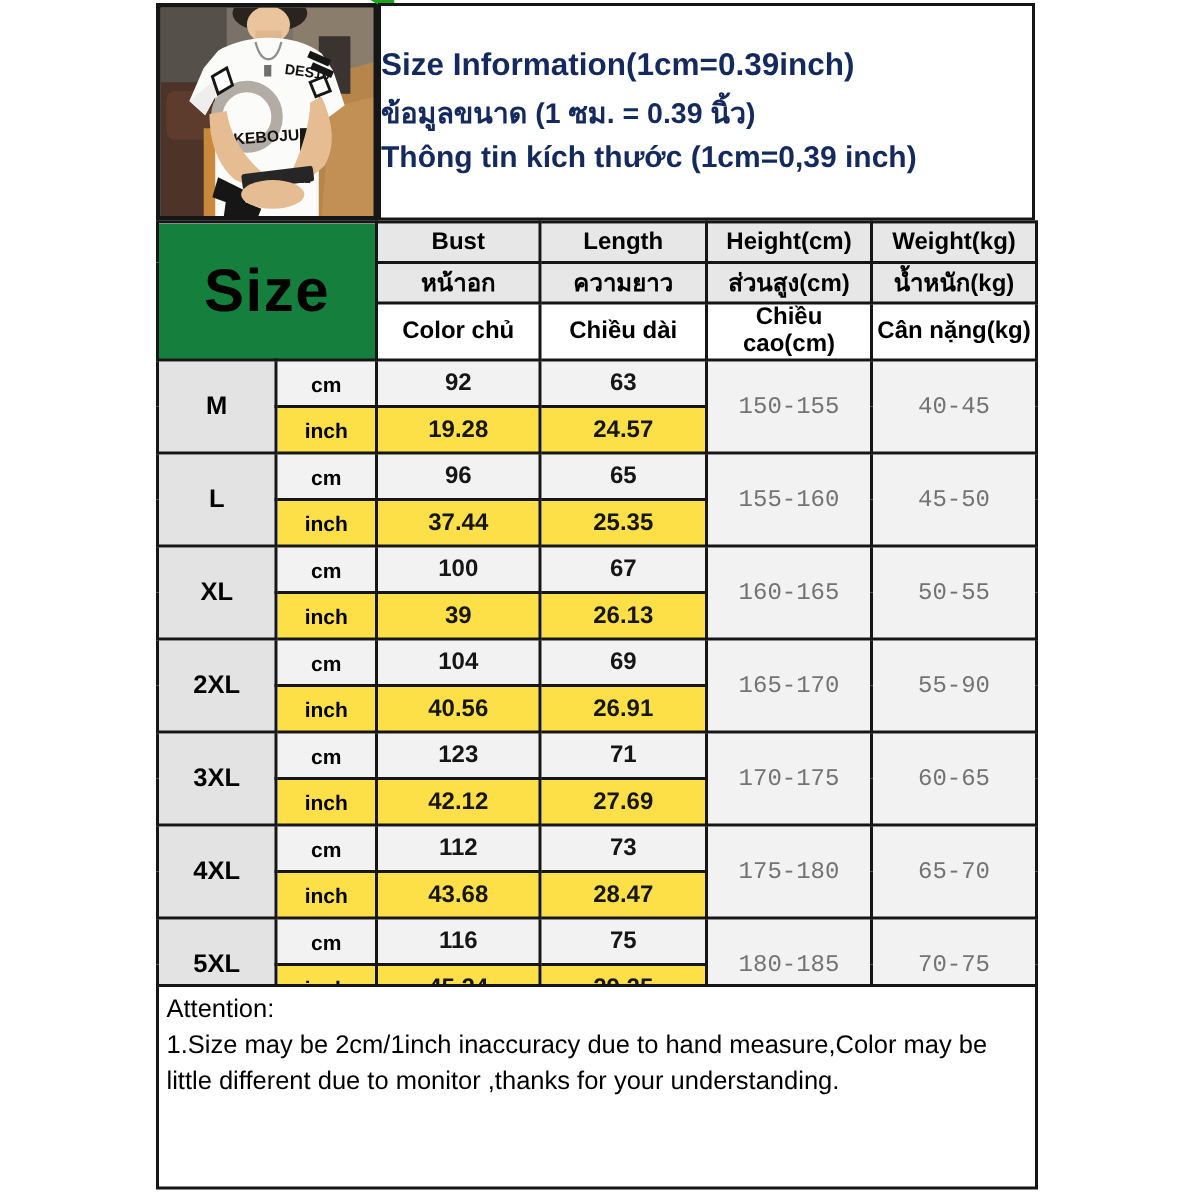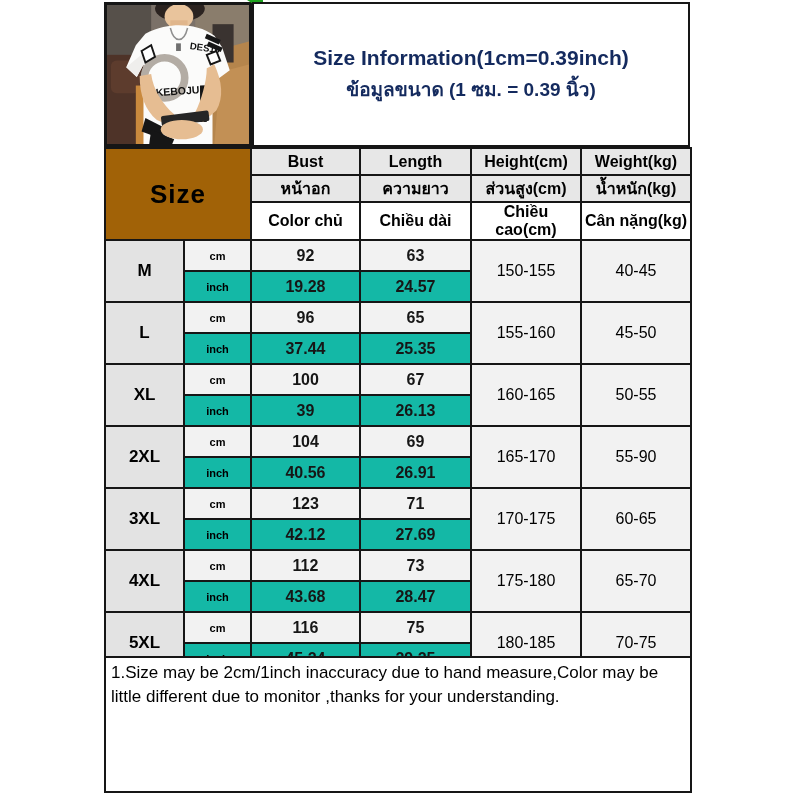--- a/index.html
+++ b/index.html
@@ -11,42 +11,42 @@
   .photo{position:absolute;left:104px;top:2px;width:148px;height:145px;
          box-sizing:border-box;border:3px solid #161616;background:#7b7168;overflow:hidden;}
   .photo svg{display:block;width:100%;height:100%;}
 
   
   .green-corner{position:absolute;left:245px;top:0;width:18px;height:11px;}
 
   
   .title-box{position:absolute;left:252px;top:2px;width:438px;height:145px;
              box-sizing:border-box;border:2px solid #161616;background:#ffffff;
-             display:flex;flex-direction:column;align-items:center;justify-content:center;gap:4px;}
+             display:flex;flex-direction:column;align-items:flex-start;justify-content:center;gap:4px;}
   .title-line{font-weight:bold;color:#142a5e;white-space:nowrap;}
   .title-en{font-size:21px;}
   .title-th{font-size:19px;}
   .title-vi{font-size:20px;}
 
   
   table.size-table{position:absolute;left:104px;top:147px;width:586px;
                    border-collapse:collapse;table-layout:fixed;}
   .size-table td,.size-table th{border:2px solid #161616;text-align:center;
                    vertical-align:middle;padding:0;overflow:hidden;}
   .hdr{background:#e7e7e7;font-weight:bold;font-size:16px;height:25px;}
   .hdr-vi{background:#ffffff;font-weight:bold;font-size:16px;height:25px;}
-  .size-corner{background:#a16207;font-size:26px;font-weight:bold;letter-spacing:1px;}
+  .size-corner{background:#15803d;font-size:40px;font-weight:bold;letter-spacing:1px;}
   .size-label{background:#e3e3e3;font-weight:bold;font-size:17px;}
-  .unit{font-weight:bold;font-size:11px;}
+  .unit{font-weight:bold;font-size:14px;}
   .val{font-size:16px;color:#161616;font-weight:bold;}
-  .merged{background:#f2f2f2;font-size:16px;color:#000000;}
+  .merged{background:#f2f2f2;font-size:16px;color:#737373;font-family:Liberation Mono, monospace;}
   tr.r-cm{height:31px;}
   tr.r-inch{height:31px;}
   tr.r-cm td.unit,tr.r-cm td.val{background:#f2f2f2;}
-  tr.r-inch td.unit,tr.r-inch td.val{background:#14b8a6;}
+  tr.r-inch td.unit,tr.r-inch td.val{background:#fde047;}
 
   
   .attention{position:absolute;left:104px;top:656px;width:588px;height:137px;
              box-sizing:border-box;border:2px solid #161616;background:#ffffff;
              padding:3px 5px;font-size:17px;line-height:24px;color:#000;}
   .attention p{margin:0;}
 </style>
 </head>
 <body>
 
@@ -92,20 +92,21 @@
     </svg>
   </div>
 
   <svg class="green-corner" viewBox="0 0 18 11">
     <polygon points="2,0 18,0 18,10" fill="#1fa31f"></polygon>
   </svg>
 
   <div class="title-box">
     <div class="title-line title-en">Size Information(1cm=0.39inch)</div>
     <div class="title-line title-th">ข้อมูลขนาด (1 ซม. = 0.39 นิ้ว)</div>
+    <div class="title-line title-vi">Thông tin kích thước (1cm=0,39 inch)</div>
   </div>
 
   <table class="size-table">
     <colgroup>
       <col style="width:79px">
         <col style="width:67px">
         <col style="width:109px">
       <col style="width:111px">
         <col style="width:110px">
         <col style="width:110px">
@@ -225,16 +226,17 @@
       </tr>
       <tr class="r-inch">
         <td class="unit">inch</td>
         <td class="val">45.24</td>
         <td class="val">29.25</td>
       </tr>
     </tbody>
   </table>
 
   <div class="attention">
+    <p>Attention:</p>
     <p>1.Size may be 2cm/1inch inaccuracy due to hand measure,Color may be little different due to monitor ,thanks for your understanding.</p>
   </div>
 
 </div>
 
 </body></html>

